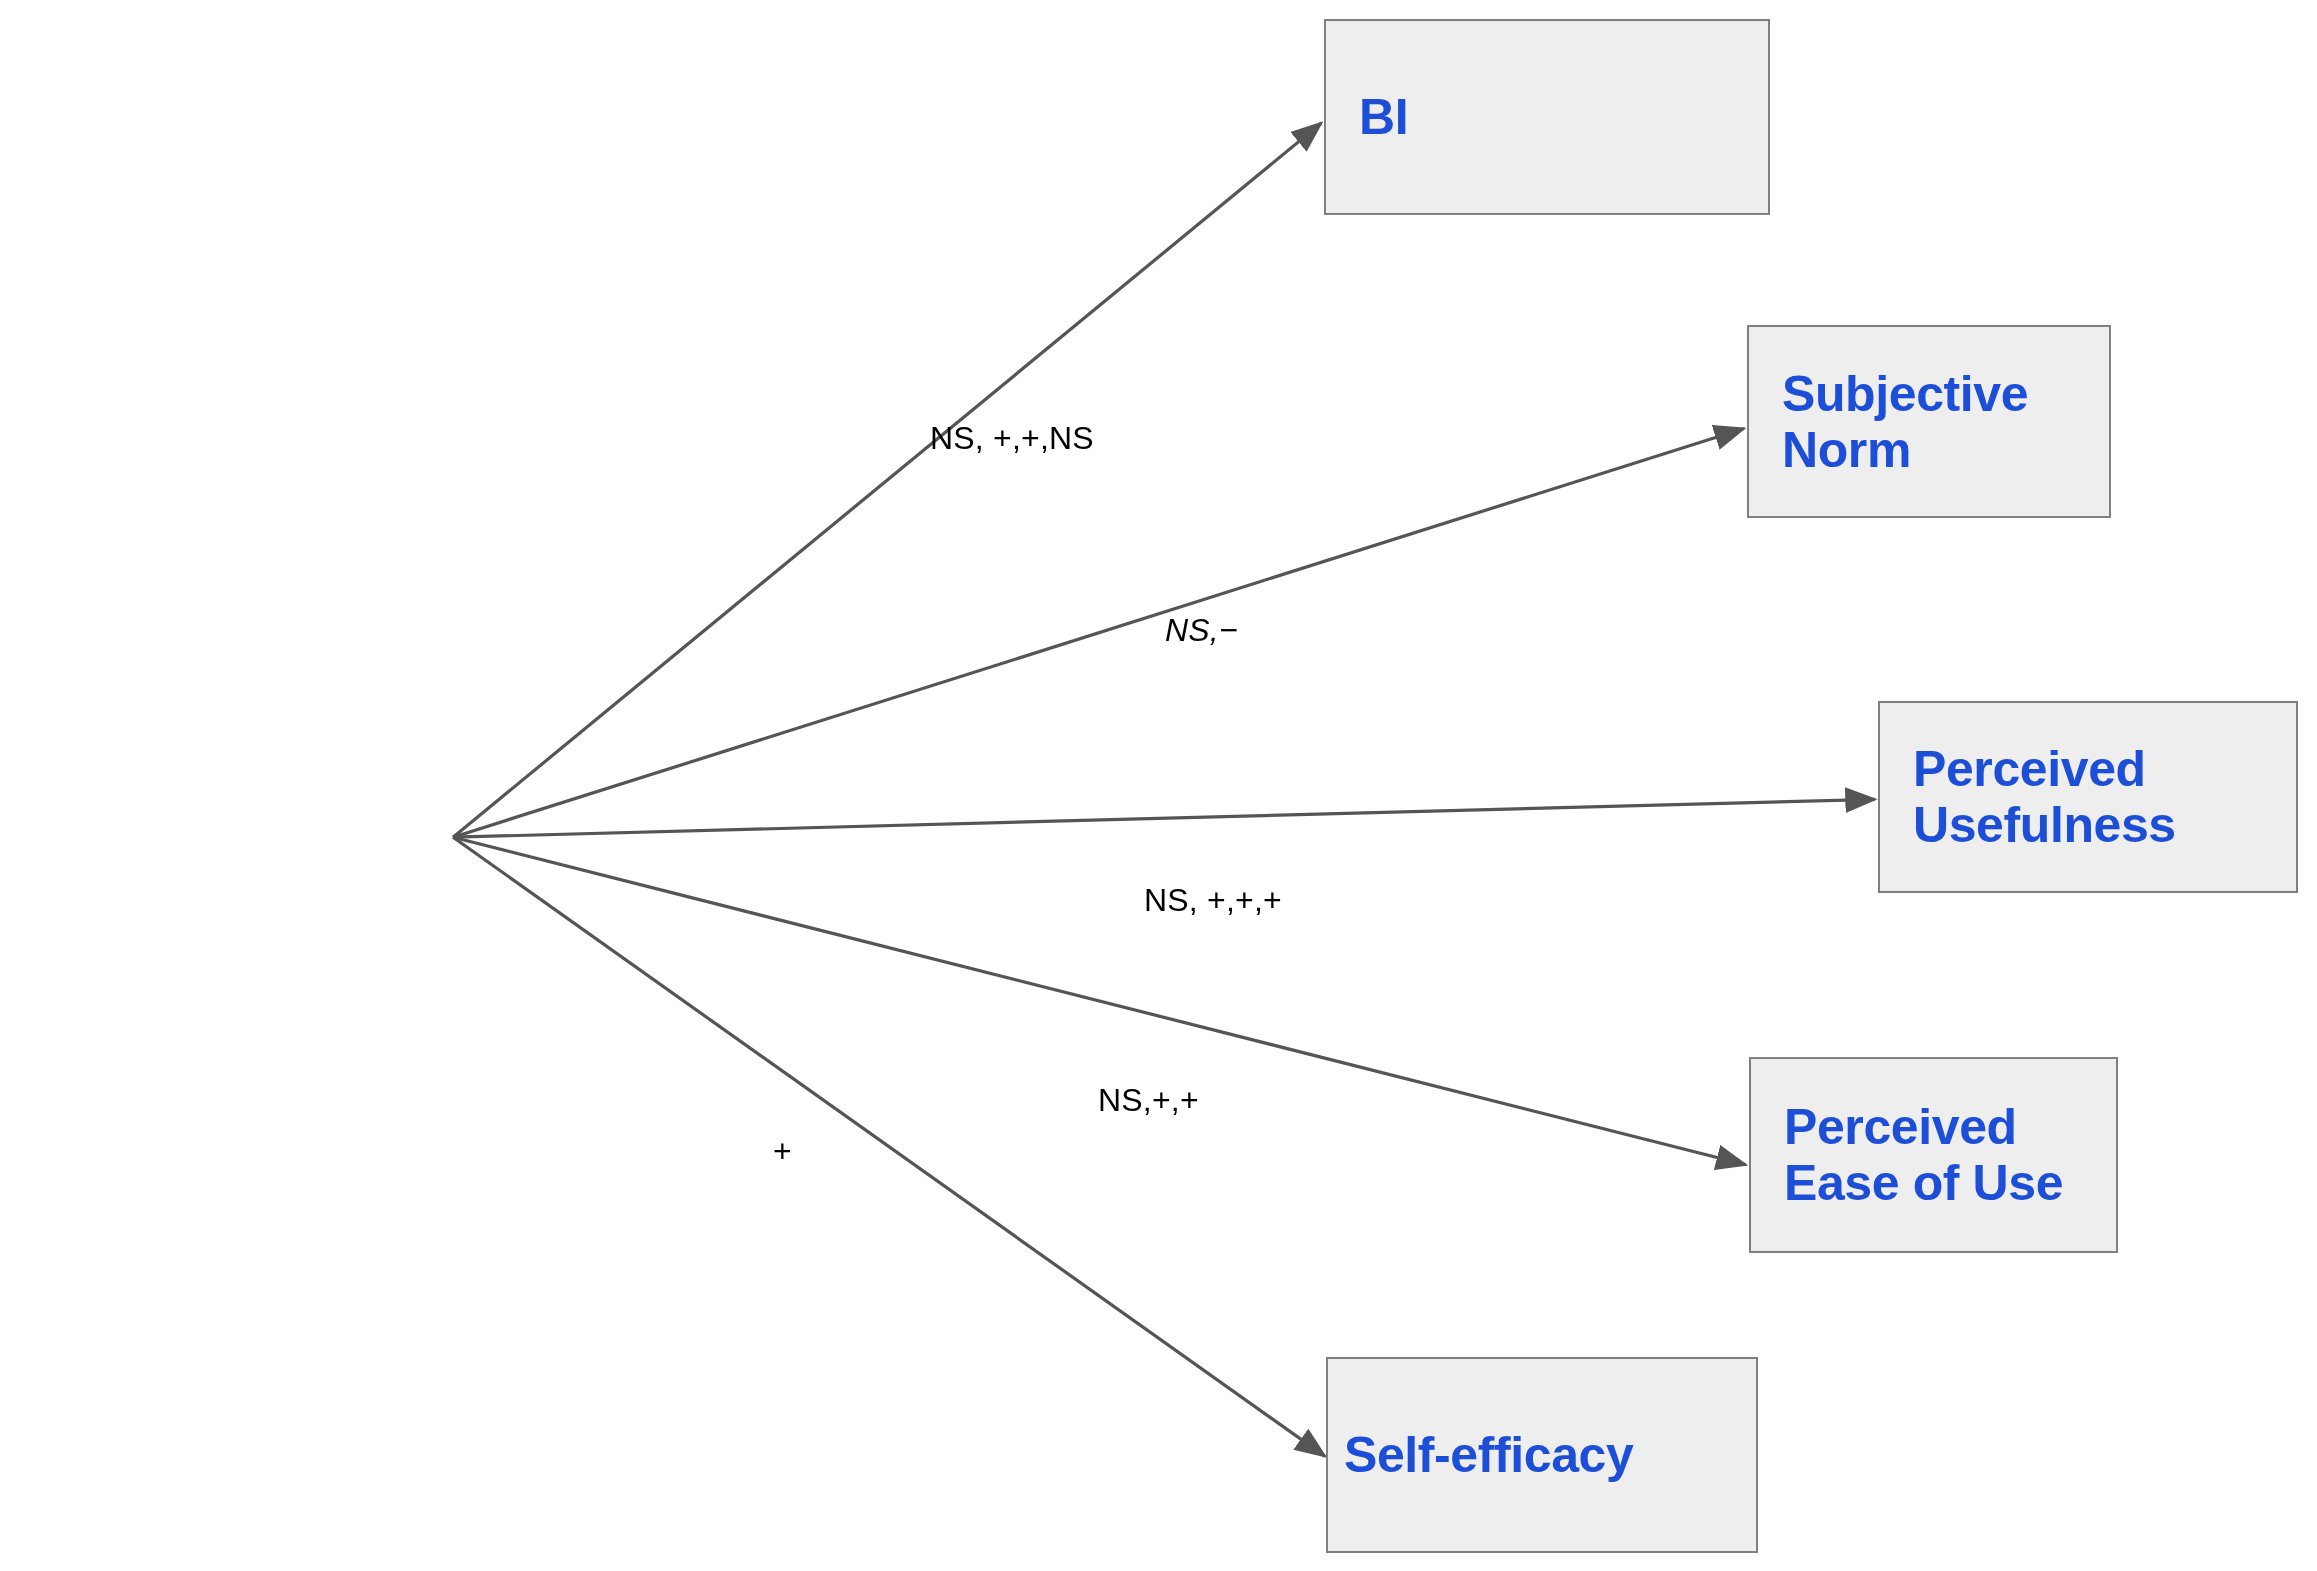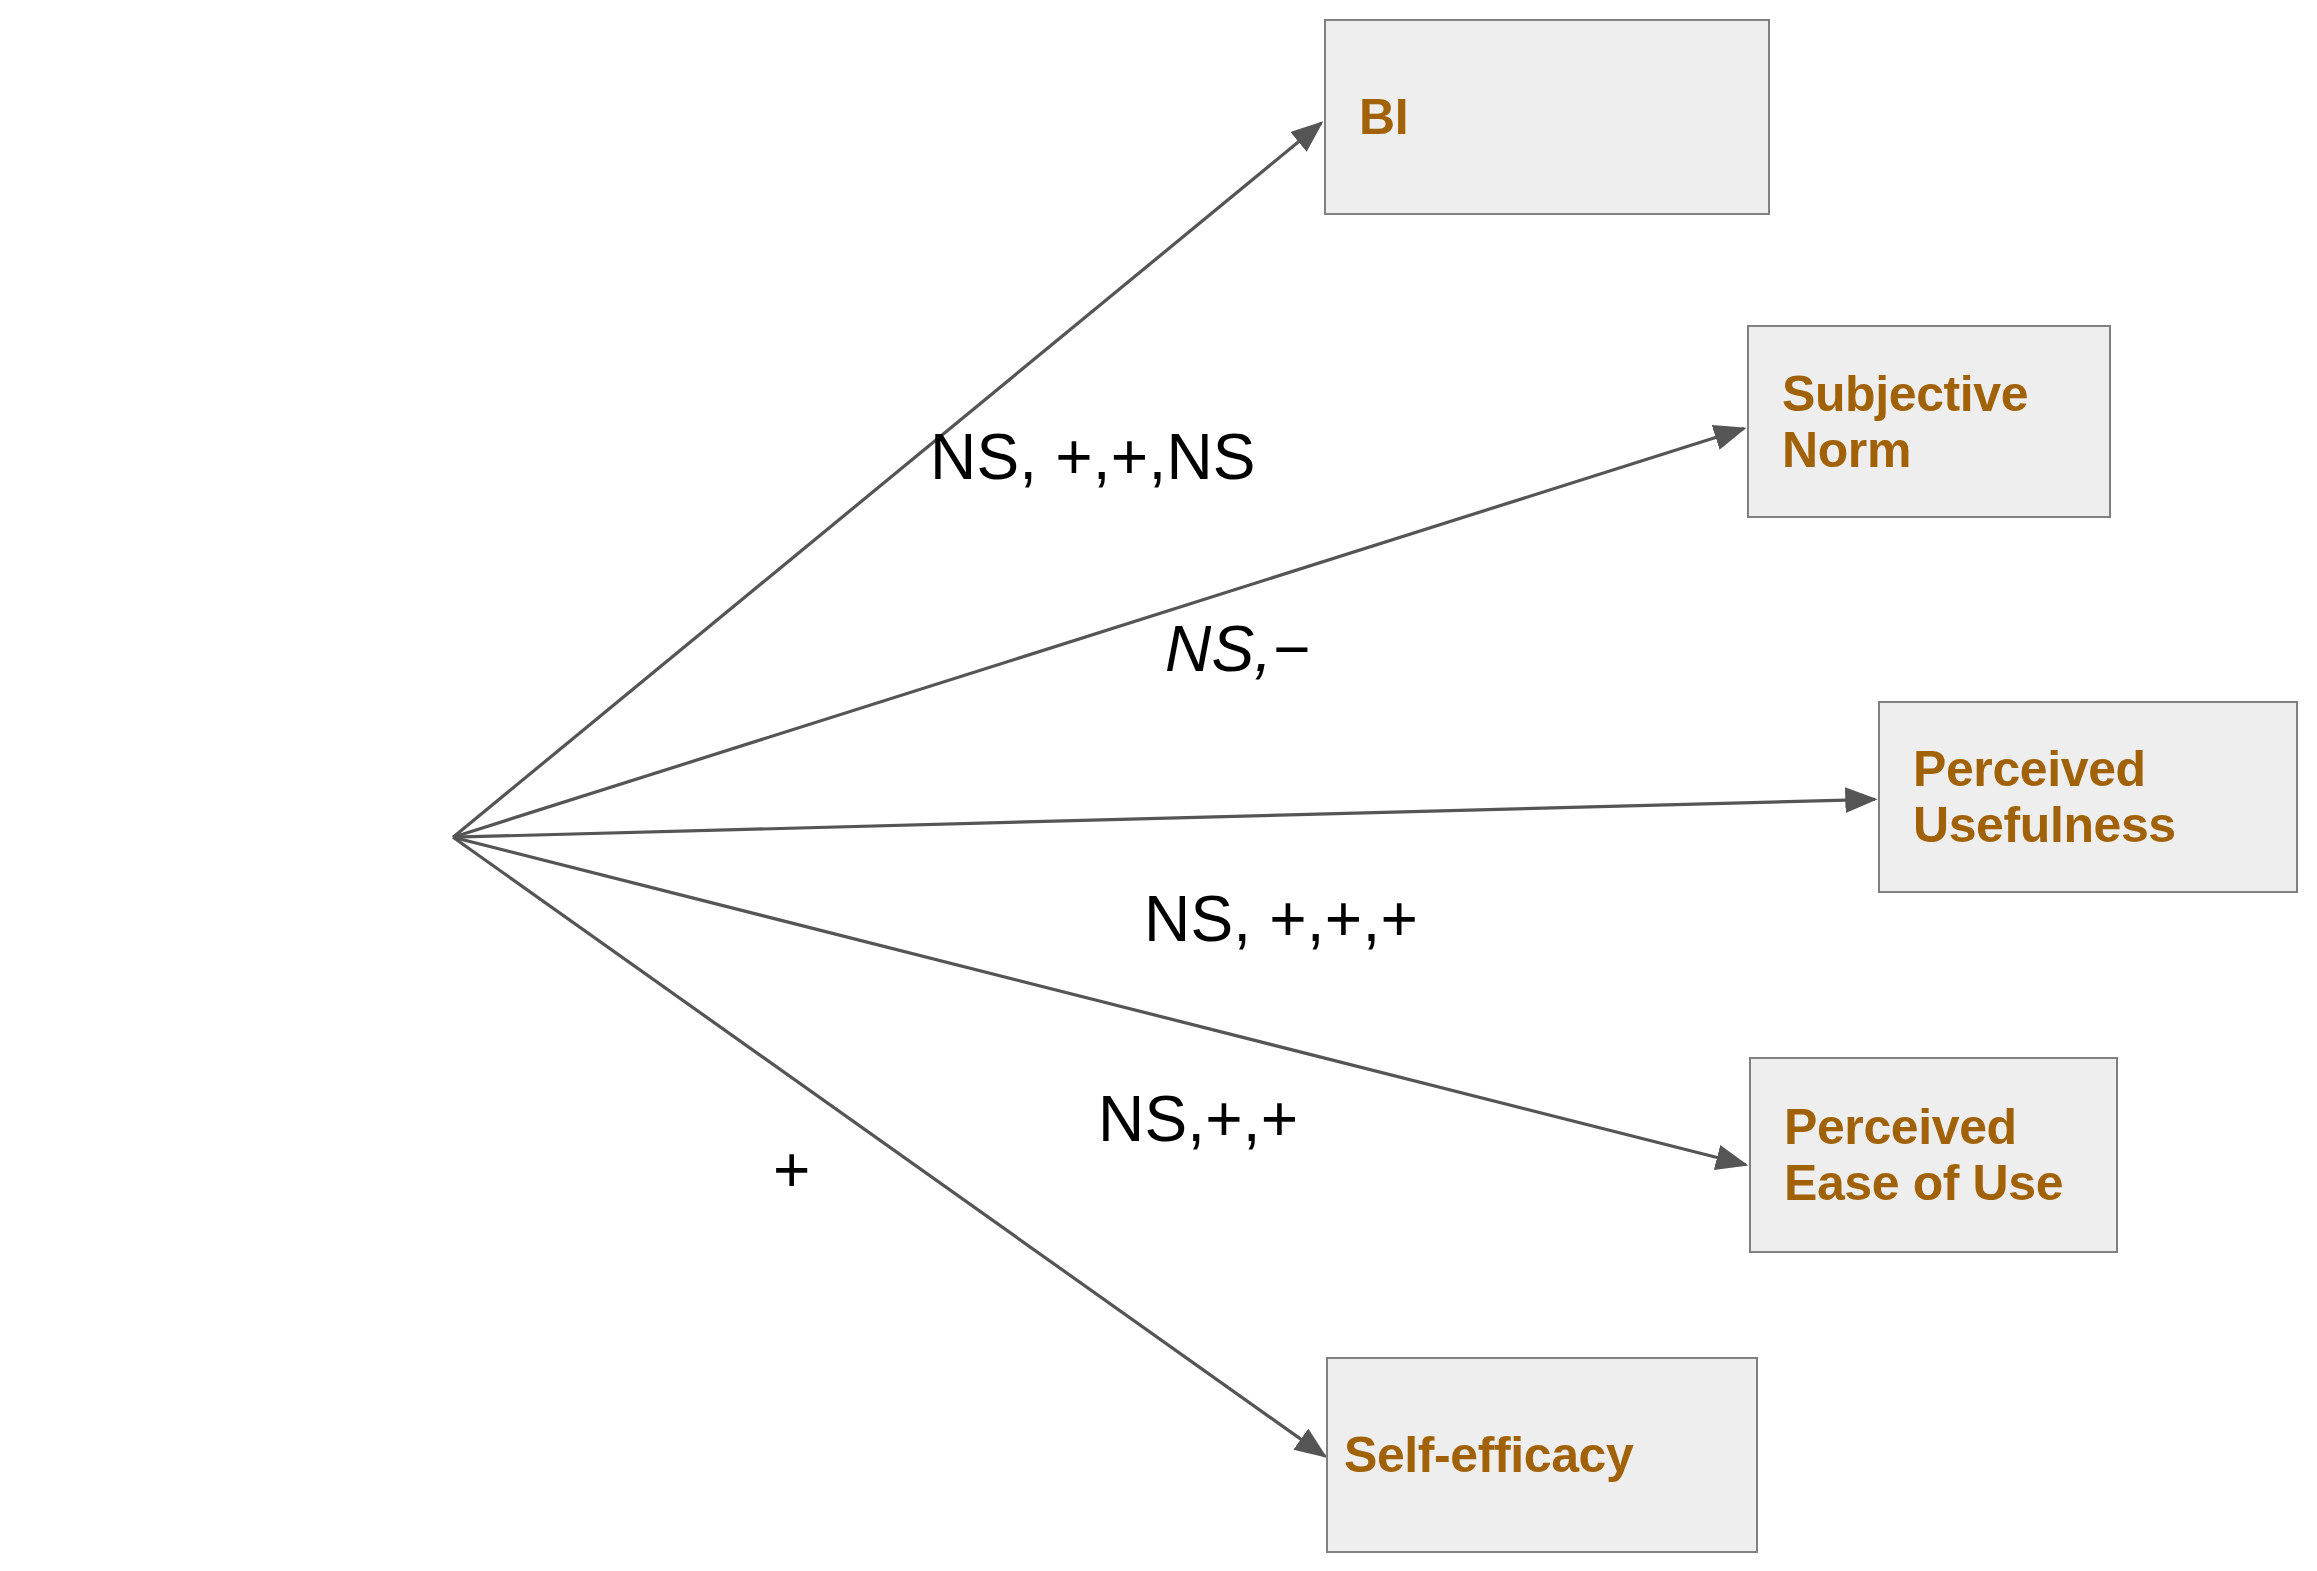--- a/index.html
+++ b/index.html
@@ -32,29 +32,29 @@
     display: flex;
     align-items: center;
     padding-left: 33px;
     padding-right: 13px;
   }
   .node-label {
     font-family: "Liberation Sans", sans-serif;
     font-weight: bold;
     font-size: 50px;
     line-height: 1.12;
-    color: #a16207;
+    color: #1d4ed8;
     white-space: pre-line;
     letter-spacing: -0.4px;
   }
   .edge-label {
     position: absolute;
     font-family: "Liberation Sans", sans-serif;
     font-weight: normal;
-    font-size: 64px;
+    font-size: 32px;
     color: #000000;
     white-space: nowrap;
     letter-spacing: 0.2px;
   }
 
   
   #node-openness       { left: 23px;   top: 736px;  width: 425px; height: 196px; }
   #node-bi             { left: 1324px; top: 18.5px;   width: 446px; height: 196px; }
   #node-subjective-norm{ left: 1747px; top: 325px;  width: 364px; height: 193px; }
   #node-perceived-usefulness { left: 1878px; top: 701px; width: 420px; height: 192px; }

